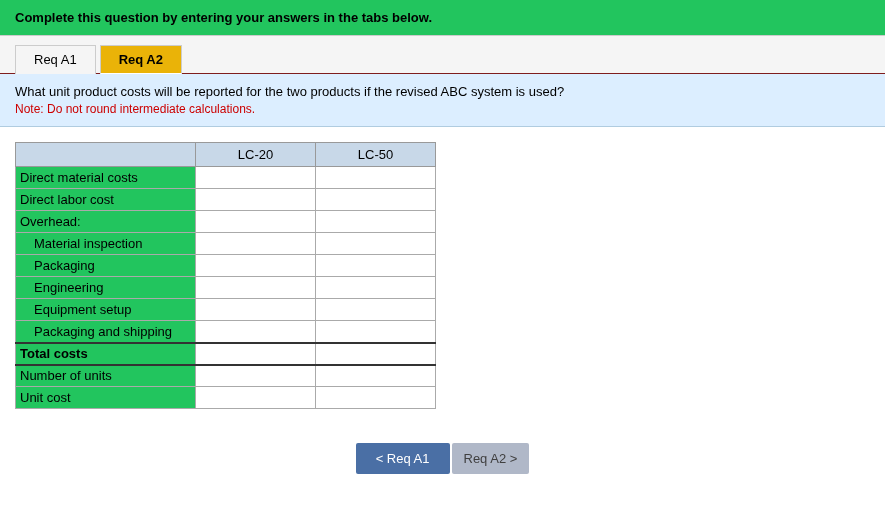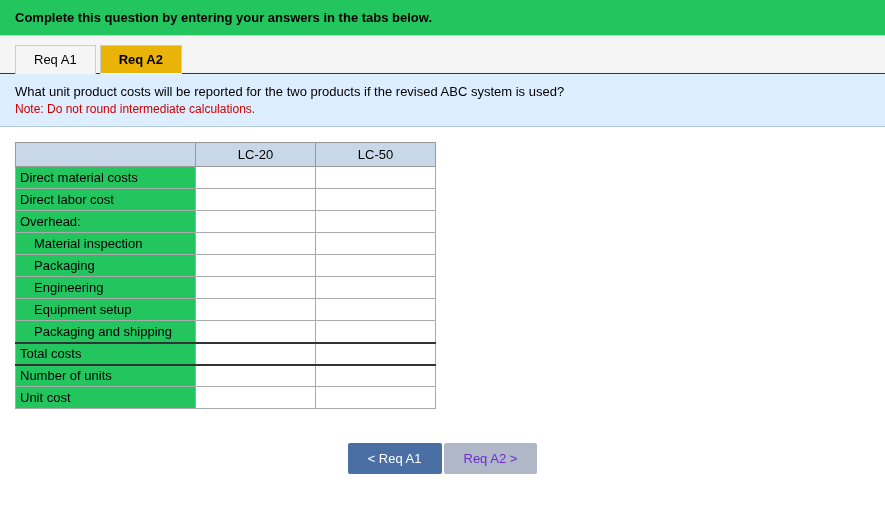--- a/index.html
+++ b/index.html
@@ -110,21 +110,21 @@
       font-size: 13px;
       background: transparent;
     }
 
     table tr.total-row td {
       border-top: 2px solid #333;
       border-bottom: 2px solid #333;
     }
 
     table tr.total-row td.row-label {
-      font-weight: normal;
+      font-weight: bold;
     }
 
     .nav-buttons {
       display: flex;
       justify-content: center;
       gap: 2px;
       margin-top: 19px;
       padding-bottom: 20px;
     }
 
@@ -133,23 +133,23 @@
       color: #fff;
       border: none;
       padding: 8px 20px;
       font-size: 13px;
       cursor: pointer;
       border-radius: 2px;
     }
 
     .btn-next {
       background: #b0b8c8;
-      color: #6d28d9;
+      color: #404040;
       border: none;
-      padding: 8px 20px;
+      padding: 8px 12px;
       font-size: 13px;
       cursor: pointer;
       border-radius: 2px;
     }
   </style>
 </head>
 <body>
 
 <div class="instruction-bar">
   <span>Complete this question by entering your answers in the tabs below.</span>

